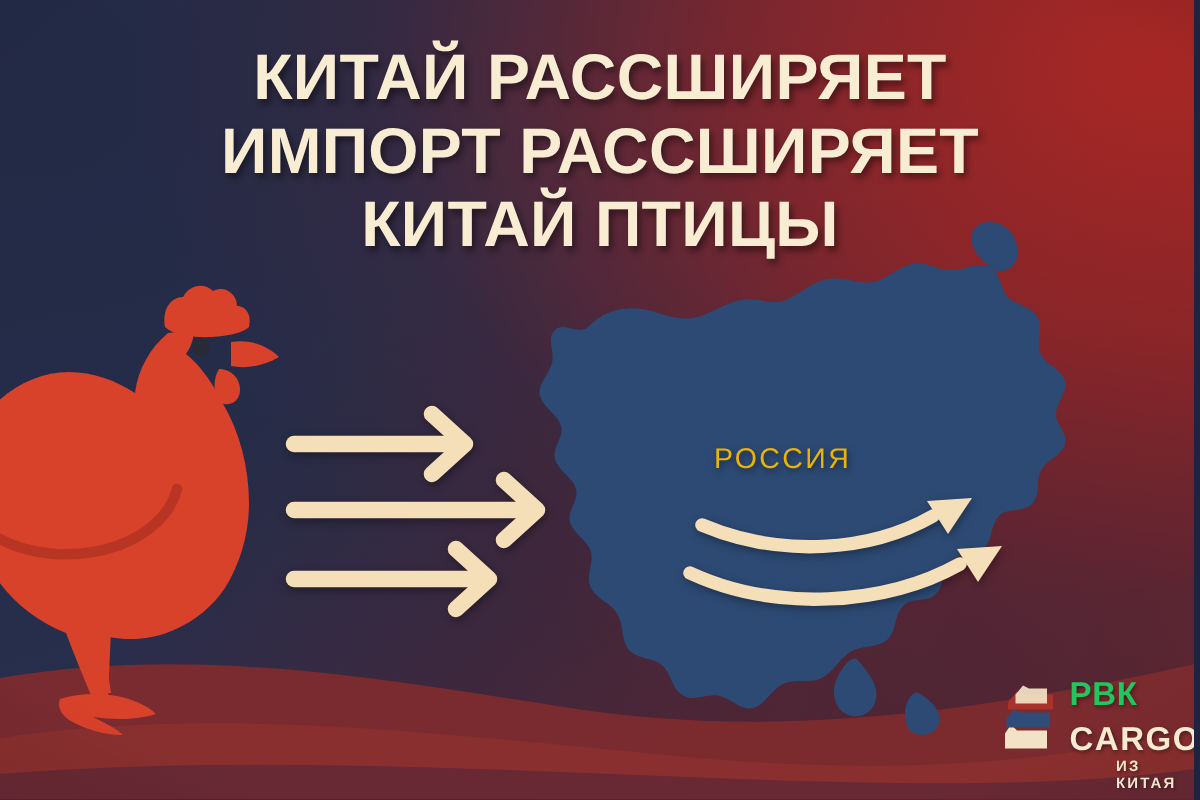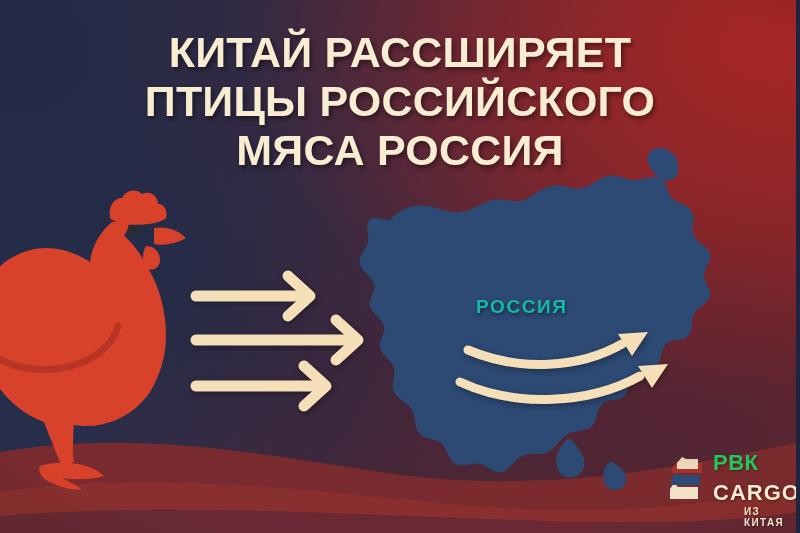--- a/index.html
+++ b/index.html
@@ -39,22 +39,22 @@
     letter-spacing:0.2px;
     text-shadow:2px 3px 5px rgba(0,0,0,0.45);
     z-index:40;
   }
   #headline .hl-line { display:block; white-space:nowrap; }
 
   
   #russia-label {
     position:absolute;
     left:476px; top:296px;
-    color:#14b8a6;
-    font-weight:bold;
+    color:#eab308;
+    font-weight:normal;
     font-size:19px;
     letter-spacing:1.6px;
     text-shadow:1px 2px 4px rgba(0,0,0,0.5);
     z-index:35;
   }
 
   
   #logo {
     position:absolute;
     left:668px; top:452px;
@@ -226,22 +226,22 @@
         <path d="M460,382 C516,408 590,404 640,376" fill="none" stroke="#f5dfb8" stroke-width="9" stroke-linecap="round"></path>
         <path d="M668,364 L638,366 L652,388 Z" fill="#f5dfb8"></path>
       </g>
     </g>
   </svg>
 
   <div class="layer" id="bg-vignette"></div>
 
   <div id="headline">
     <span class="hl-line">КИТАЙ РАССШИРЯЕТ</span>
-    <span class="hl-line">ПТИЦЫ РОССИЙСКОГО</span>
-    <span class="hl-line">МЯСА РОССИЯ</span>
+    <span class="hl-line">ИМПОРТ РАССШИРЯЕТ</span>
+    <span class="hl-line">КИТАЙ ПТИЦЫ</span>
   </div>
 
   <div id="russia-label">РОССИЯ</div>
 
   <div id="logo">
     <svg id="logo-mark" viewBox="0 0 36 46">
       <path d="M6,28 L2,34 L2,44 L30,44 L30,32 L10,32 Z" fill="#f2e3c6"></path>
       <path d="M8,18 L3,24 L3,30 L32,30 L32,20 L12,20 Z" fill="#2f4b78"></path>
       <path d="M10,6 L4,13 L4,18 L34,18 L34,8 L14,8 Z" fill="#a8322c"></path>
       <path d="M14,2 L9,8 L9,14 L30,14 L30,4 L18,4 Z" fill="#f2e3c6" opacity="0.92"></path>

